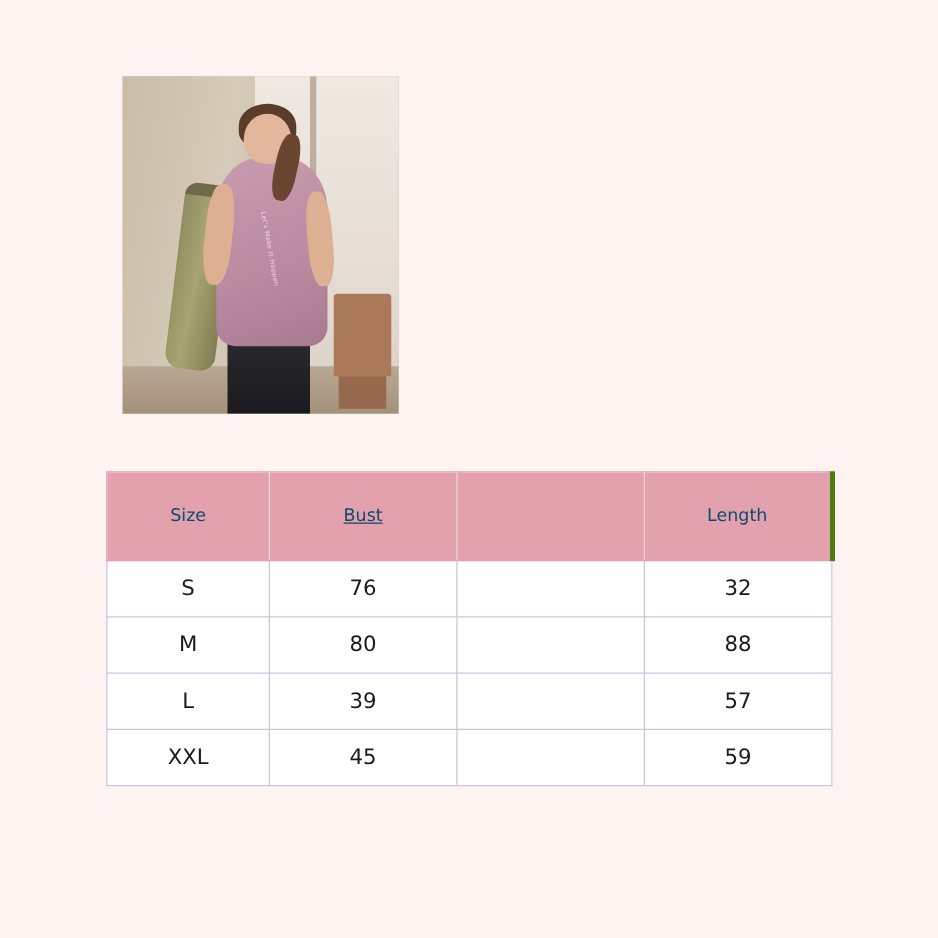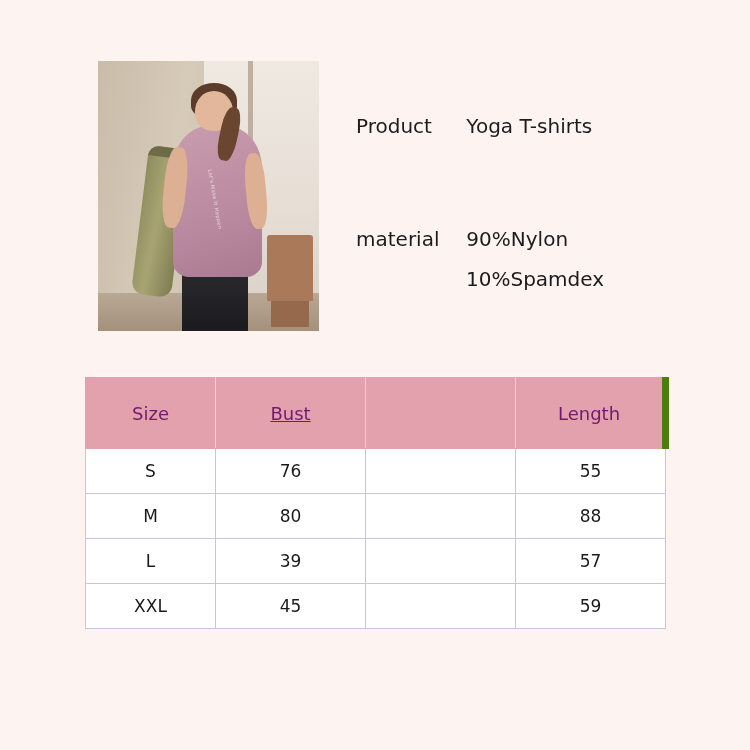--- a/index.html
+++ b/index.html
@@ -176,29 +176,29 @@
     border: 1px solid #c9c5e0;
     text-align: center;
     font-size: 17px;
     color: #1a1a1a;
     height: 42px;
     background: #ffffff;
     font-weight: normal;
   }
   .size-table thead th {
     background: #e3a0ad;
-    color: #701a75;
+    color: #0c4a6e;
     height: 68px;
-    font-size: 18px;
+    font-size: 14px;
     border: 1px solid #e3a0ad;
     border-right-color: #ddd;
     margin-left: 31px;
   }
   .size-table thead th:last-child {
-    border-right: 7px solid #4d7c0f;
+    border-right: 4px solid #4d7c0f;
   }
   .size-table thead th.divider {
     border-left: 1px solid #f0cdd4;
     border-right: 1px solid #f0cdd4;
     text-decoration: underline;
   }
   .col-size { width: 130px; }
   .col-bust { width: 150px; }
   .col-mid  { width: 150px; }
   .col-len  { width: 150px; }
@@ -220,31 +220,20 @@
       <div class="ph-legs"></div>
       <div class="ph-body"></div>
       <div class="ph-armL"></div>
       <div class="ph-armR"></div>
       <div class="ph-hair"></div>
       <div class="ph-head"></div>
       <div class="ph-braid"></div>
       <div class="ph-text">Let's Make It Happen</div>
     </div>
 
-    <div class="info">
-      <div class="info-row">
-        <span class="info-label">Product</span>
-        <span class="info-value">Yoga T-shirts</span>
-      </div>
-      <div class="info-row second">
-        <span class="info-label right">material</span>
-        <span class="info-value">90%Nylon</span>
-      </div>
-      <div class="info-cont">10%Spamdex</div>
-    </div>
 
   </div>
 
   <table class="size-table">
     <colgroup>
       <col class="col-size">
       <col class="col-bust">
       <col class="col-mid">
       <col class="col-len">
     </colgroup>
@@ -254,21 +243,21 @@
         <th class="divider">Bust</th>
         <th class="divider"></th>
         <th>Length</th>
       </tr>
     </thead>
     <tbody>
       <tr>
         <td>S</td>
         <td>76</td>
         <td></td>
-        <td>55</td>
+        <td>32</td>
       </tr>
       <tr>
         <td>M</td>
         <td>80</td>
         <td></td>
         <td>88</td>
       </tr>
       <tr>
         <td>L</td>
         <td>39</td>

